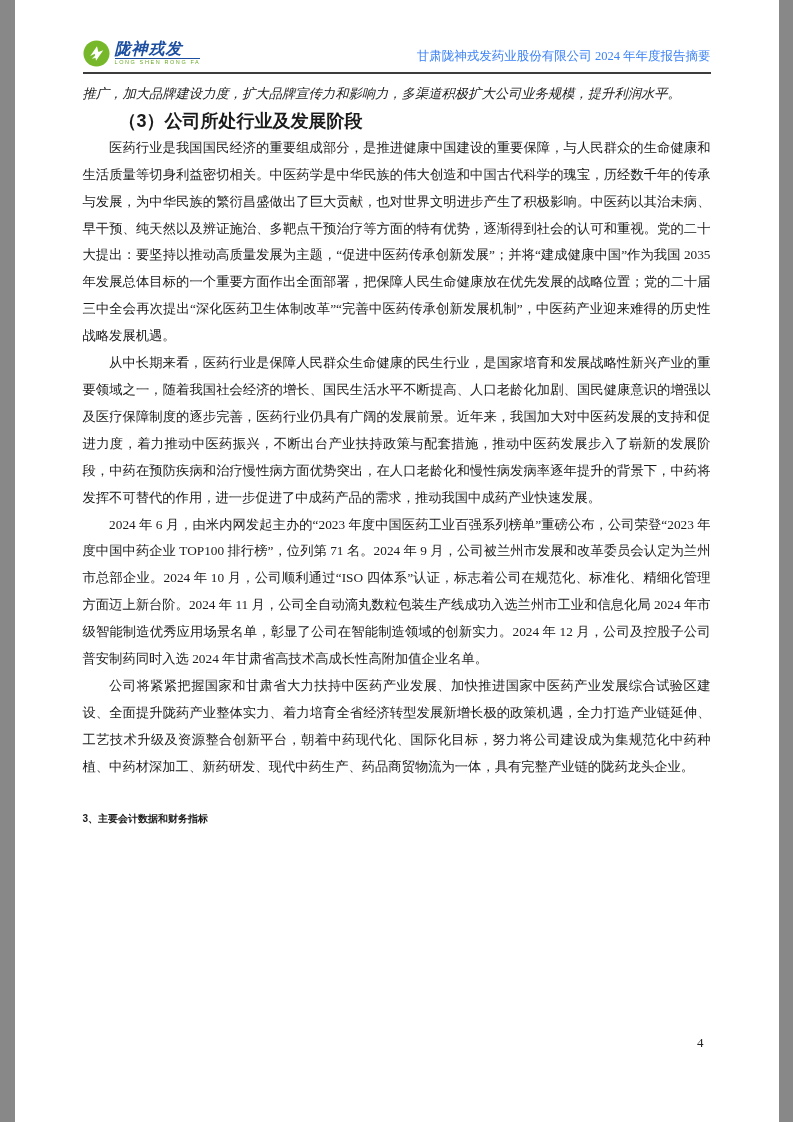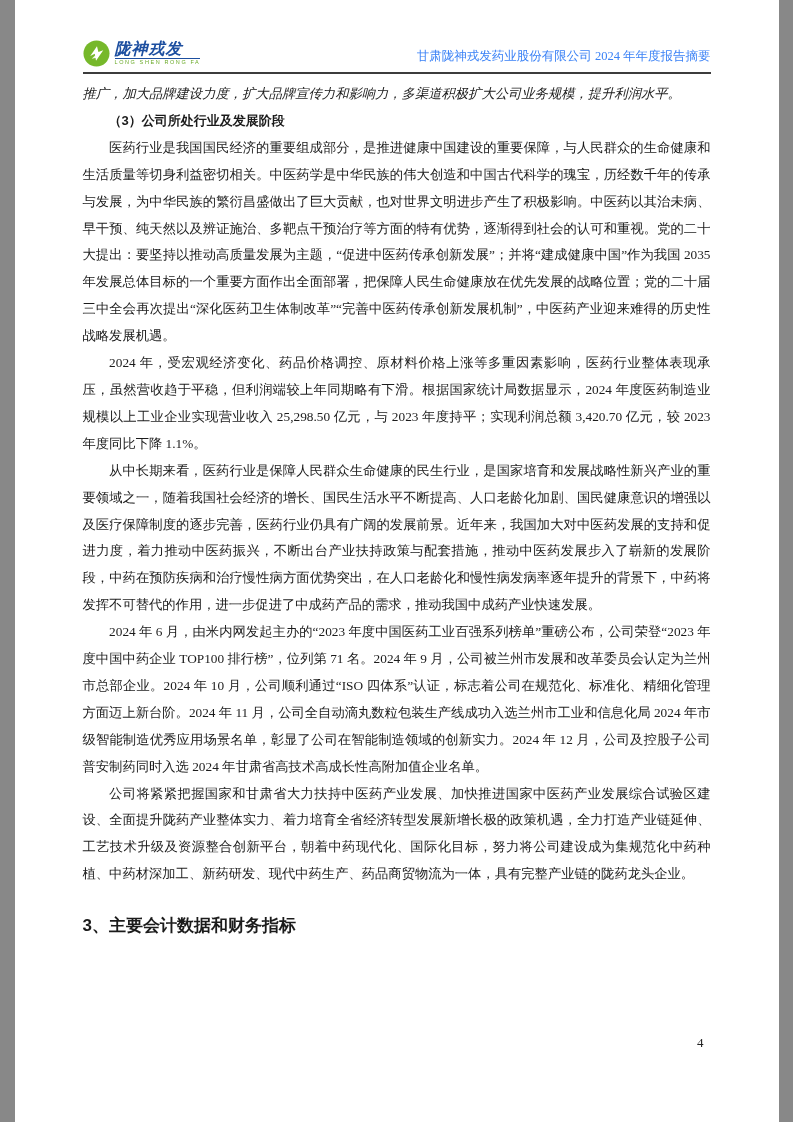--- a/index.html
+++ b/index.html
@@ -36,25 +36,25 @@
     border-top:1px solid #1d4fa0; padding-top:1px; margin-top:1px;
   }
   .doc-title { font-size:12.5px; color:#3b82f6; padding-bottom:2px; }
 
   
   .flow { padding-top:7px; font-size:13.3px; line-height:26.9px; text-align:justify; }
   .flow p { text-indent:2em; }
   .flow p.cont { text-indent:0;font-style:italic; }
   .h-sub {
     font-family:"Liberation Sans","DejaVu Sans",sans-serif;
-    font-weight:bold; font-size:13px; text-indent:2em; line-height:26.9px;
+    font-weight:bold; font-size:18px; text-indent:2em; line-height:26.9px;
   }
   .h-main {
     font-family:"Liberation Sans","DejaVu Sans",sans-serif;
-    font-weight:bold; font-size:17px; margin-top:28px; line-height:20px;
+    font-weight:bold; font-size:10px; margin-top:28px; line-height:20px;
   }
 
   .page-num {
     position:absolute; right:75px; top:1035px;
     font-size:13px; color:#222;
   }
 </style>
 </head>
 <body>
 
@@ -73,21 +73,20 @@
       </div>
     </div>
     <div class="doc-title">甘肃陇神戎发药业股份有限公司 2024 年年度报告摘要</div>
   </div>
 
   <div class="margins flow">
     <p class="cont">推广，加大品牌建设力度，扩大品牌宣传力和影响力，多渠道积极扩大公司业务规模，提升利润水平。</p>
 
     <div class="h-sub">（3）公司所处行业及发展阶段</div>
     <p>医药行业是我国国民经济的重要组成部分，是推进健康中国建设的重要保障，与人民群众的生命健康和生活质量等切身利益密切相关。中医药学是中华民族的伟大创造和中国古代科学的瑰宝，历经数千年的传承与发展，为中华民族的繁衍昌盛做出了巨大贡献，也对世界文明进步产生了积极影响。中医药以其治未病、早干预、纯天然以及辨证施治、多靶点干预治疗等方面的特有优势，逐渐得到社会的认可和重视。党的二十大提出：要坚持以推动高质量发展为主题，“促进中医药传承创新发展”；并将“建成健康中国”作为我国 2035 年发展总体目标的一个重要方面作出全面部署，把保障人民生命健康放在优先发展的战略位置；党的二十届三中全会再次提出“深化医药卫生体制改革”“完善中医药传承创新发展机制”，中医药产业迎来难得的历史性战略发展机遇。</p>
-    <p>2024 年，受宏观经济变化、药品价格调控、原材料价格上涨等多重因素影响，医药行业整体表现承压，虽然营收趋于平稳，但利润端较上年同期略有下滑。根据国家统计局数据显示，2024 年度医药制造业规模以上工业企业实现营业收入 25,298.50 亿元，与 2023 年度持平；实现利润总额 3,420.70 亿元，较 2023 年度同比下降 1.1%。</p>
     <p>从中长期来看，医药行业是保障人民群众生命健康的民生行业，是国家培育和发展战略性新兴产业的重要领域之一，随着我国社会经济的增长、国民生活水平不断提高、人口老龄化加剧、国民健康意识的增强以及医疗保障制度的逐步完善，医药行业仍具有广阔的发展前景。近年来，我国加大对中医药发展的支持和促进力度，着力推动中医药振兴，不断出台产业扶持政策与配套措施，推动中医药发展步入了崭新的发展阶段，中药在预防疾病和治疗慢性病方面优势突出，在人口老龄化和慢性病发病率逐年提升的背景下，中药将发挥不可替代的作用，进一步促进了中成药产品的需求，推动我国中成药产业快速发展。</p>
 
     <p>2024 年 6 月，由米内网发起主办的“2023 年度中国医药工业百强系列榜单”重磅公布，公司荣登“2023 年度中国中药企业 TOP100 排行榜”，位列第 71 名。2024 年 9 月，公司被兰州市发展和改革委员会认定为兰州市总部企业。2024 年 10 月，公司顺利通过“ISO 四体系”认证，标志着公司在规范化、标准化、精细化管理方面迈上新台阶。2024 年 11 月，公司全自动滴丸数粒包装生产线成功入选兰州市工业和信息化局 2024 年市级智能制造优秀应用场景名单，彰显了公司在智能制造领域的创新实力。2024 年 12 月，公司及控股子公司普安制药同时入选 2024 年甘肃省高技术高成长性高附加值企业名单。</p>
     <p>公司将紧紧把握国家和甘肃省大力扶持中医药产业发展、加快推进国家中医药产业发展综合试验区建设、全面提升陇药产业整体实力、着力培育全省经济转型发展新增长极的政策机遇，全力打造产业链延伸、工艺技术升级及资源整合创新平台，朝着中药现代化、国际化目标，努力将公司建设成为集规范化中药种植、中药材深加工、新药研发、现代中药生产、药品商贸物流为一体，具有完整产业链的陇药龙头企业。</p>
 
     <div class="h-main">3、主要会计数据和财务指标</div>
 
   </div>
 
   <div class="page-num">4</div>

